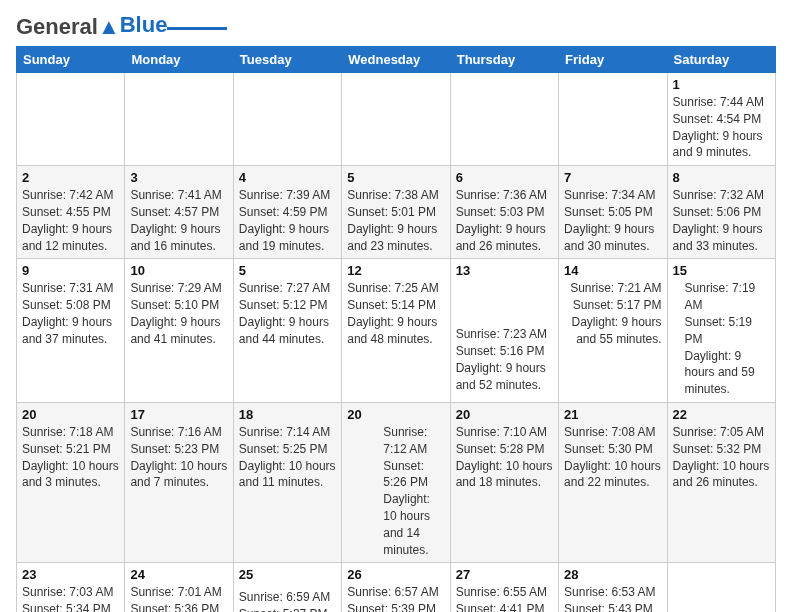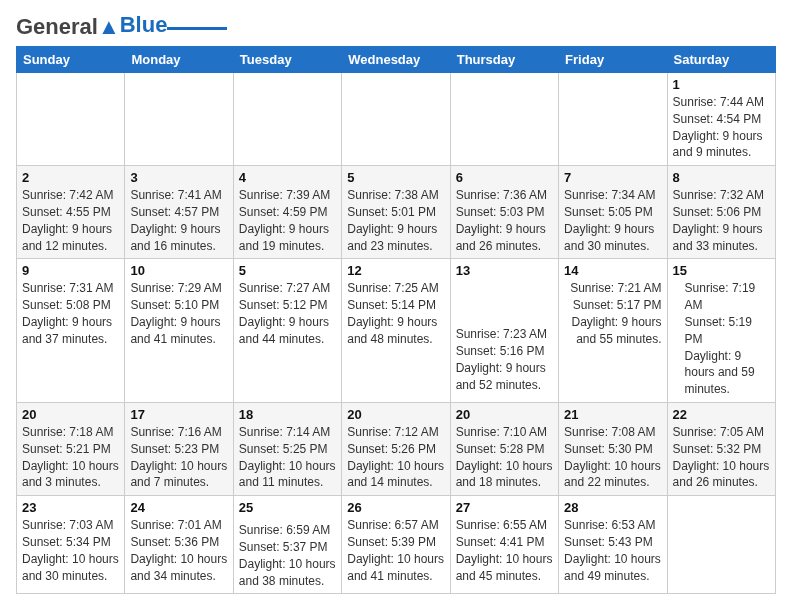--- a/index.html
+++ b/index.html
@@ -241,21 +241,21 @@
 Daylight: 10 hours and 7 minutes.</div>
         </td>
         <td>
           <span class="day-num">18</span>
           <div class="day-info" style="white-space: pre-line;">Sunrise: 7:14 AM
 Sunset: 5:25 PM
 Daylight: 10 hours and 11 minutes.</div>
         </td>
         <td>
           <span class="day-num">20</span>
-          <div class="day-info" style="white-space: pre-line;">Sunrise: 7:12 AM
+          <div class="day-info" style="white-space: pre-line; margin-left: 36px;">Sunrise: 7:12 AM
 Sunset: 5:26 PM
 Daylight: 10 hours and 14 minutes.</div>
         </td>
         <td>
           <span class="day-num">20</span>
           <div class="day-info" style="white-space: pre-line;">Sunrise: 7:10 AM
 Sunset: 5:28 PM
 Daylight: 10 hours and 18 minutes.</div>
         </td>
         <td>

